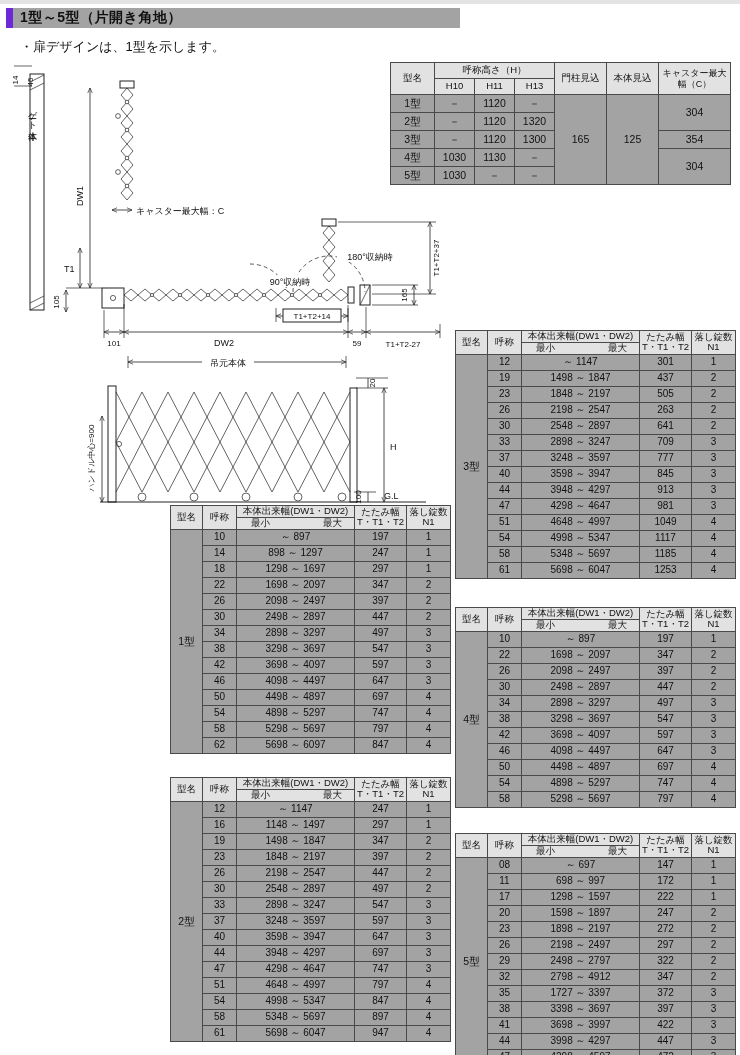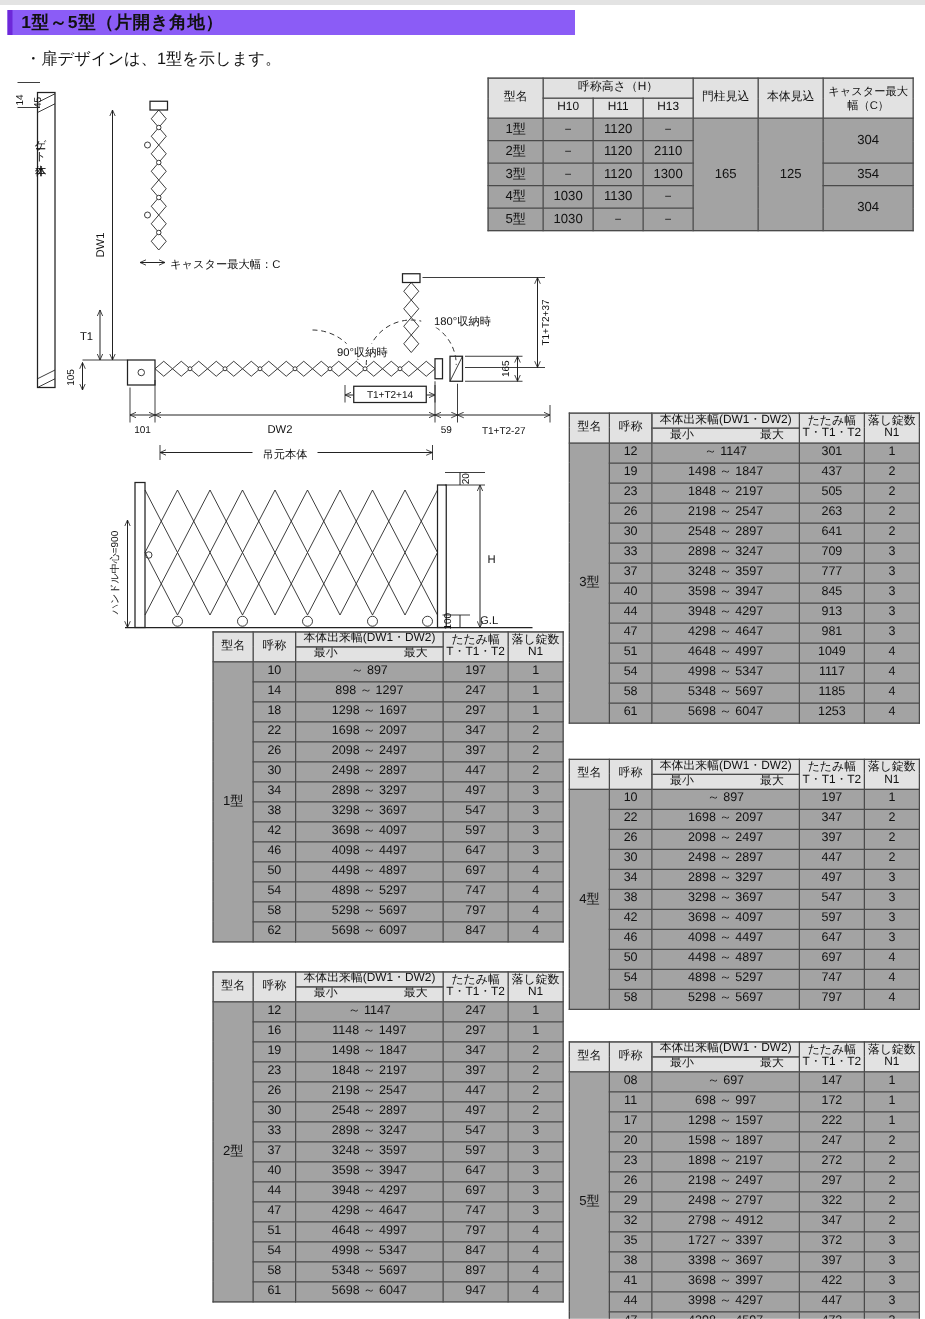--- a/index.html
+++ b/index.html
@@ -5,21 +5,21 @@
   * { box-sizing: border-box; }
   html,body { margin:0; padding:0; }
   body {
     width:740px; height:1055px; position:relative; overflow:hidden;
     background:#ffffff; color:#111;
     font-family:"Liberation Sans","DejaVu Sans",sans-serif;
   }
   .topstrip { position:absolute; left:0; top:0; width:740px; height:4px; background:#e3e3e3; }
   .title-bar {
     position:absolute; left:6px; top:8px; width:454px; height:20px;
-    background:#8b5cf6; border-left:4px solid #6d28d9;
+    background:#a3a3a3; border-left:7px solid #6d28d9;
     display:flex; align-items:center; padding-left:7px;
     font-size:14px; font-weight:bold; letter-spacing:.5px;
   }
   .note { position:absolute; left:20px; top:38px; font-size:13px; }
 
   table { border-collapse:collapse; background:#a3a3a3; position:absolute; table-layout:fixed; }
   th,td { border:1px solid #4a4a4a; text-align:center; vertical-align:middle; padding:0 1px; overflow:hidden; }
   th { background:#e2e2e2; font-weight:normal; font-size:9.5px; line-height:1.15; }
   td { font-size:10px; height:16px; line-height:1; }
 
@@ -231,21 +231,21 @@
       <td>1120</td>
       <td>－</td>
       <td rowspan="5">165</td>
       <td rowspan="5">125</td>
       <td rowspan="2">304</td>
     </tr>
     <tr>
       <td>2型</td>
       <td>－</td>
       <td>1120</td>
-      <td>2110</td>
+      <td>1320</td>
     </tr>
     <tr>
       <td>3型</td>
       <td>－</td>
       <td>1120</td>
       <td>1300</td>
       <td>354</td>
     </tr>
     <tr>
       <td>4型</td>

